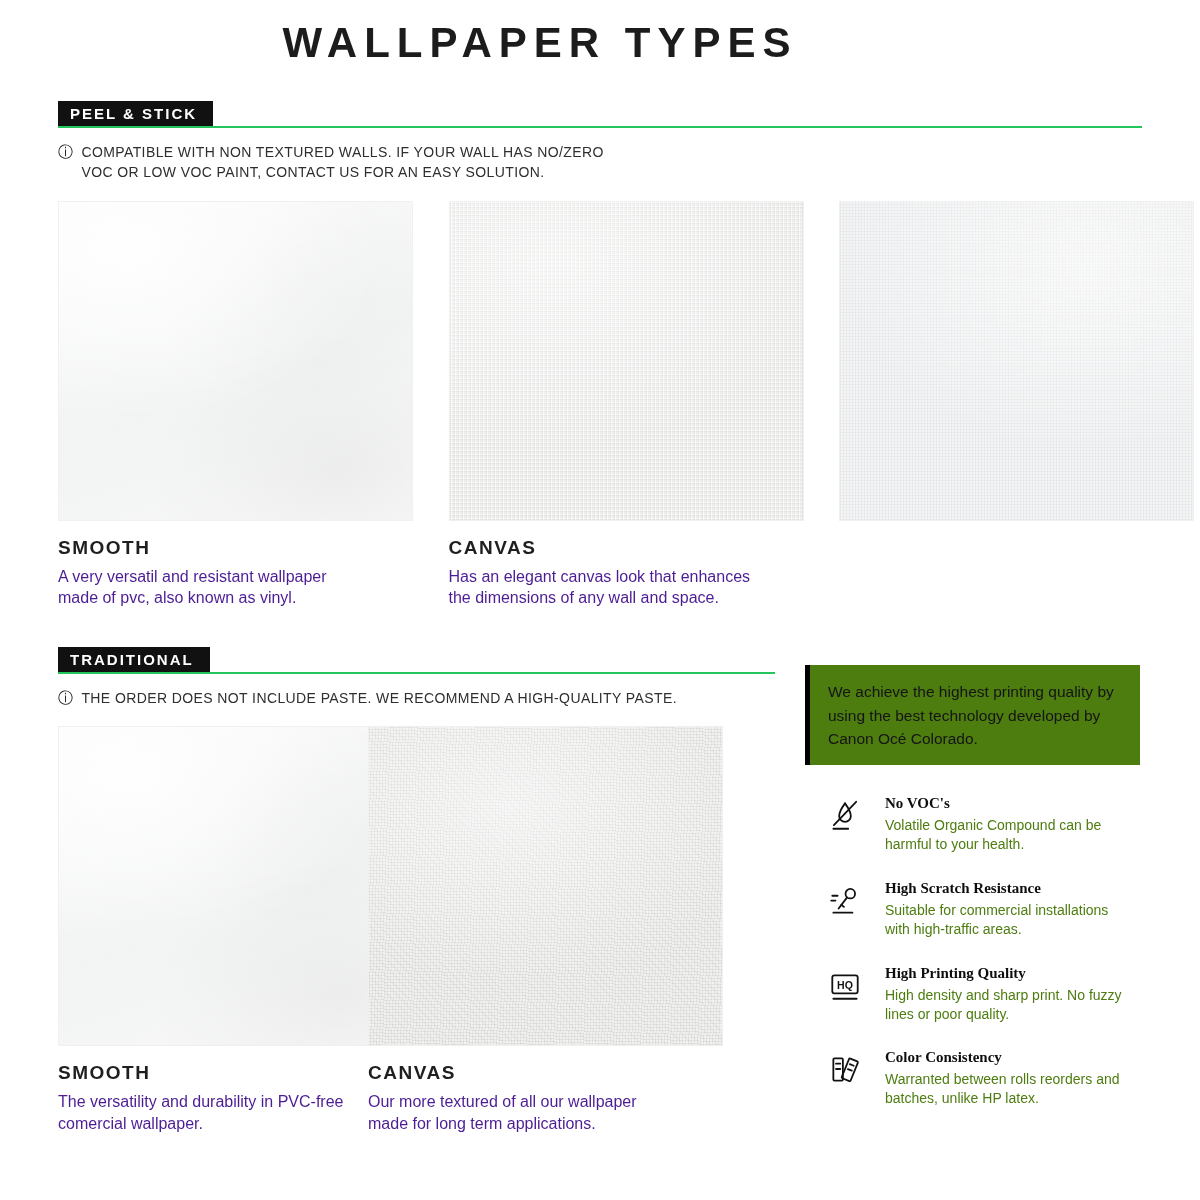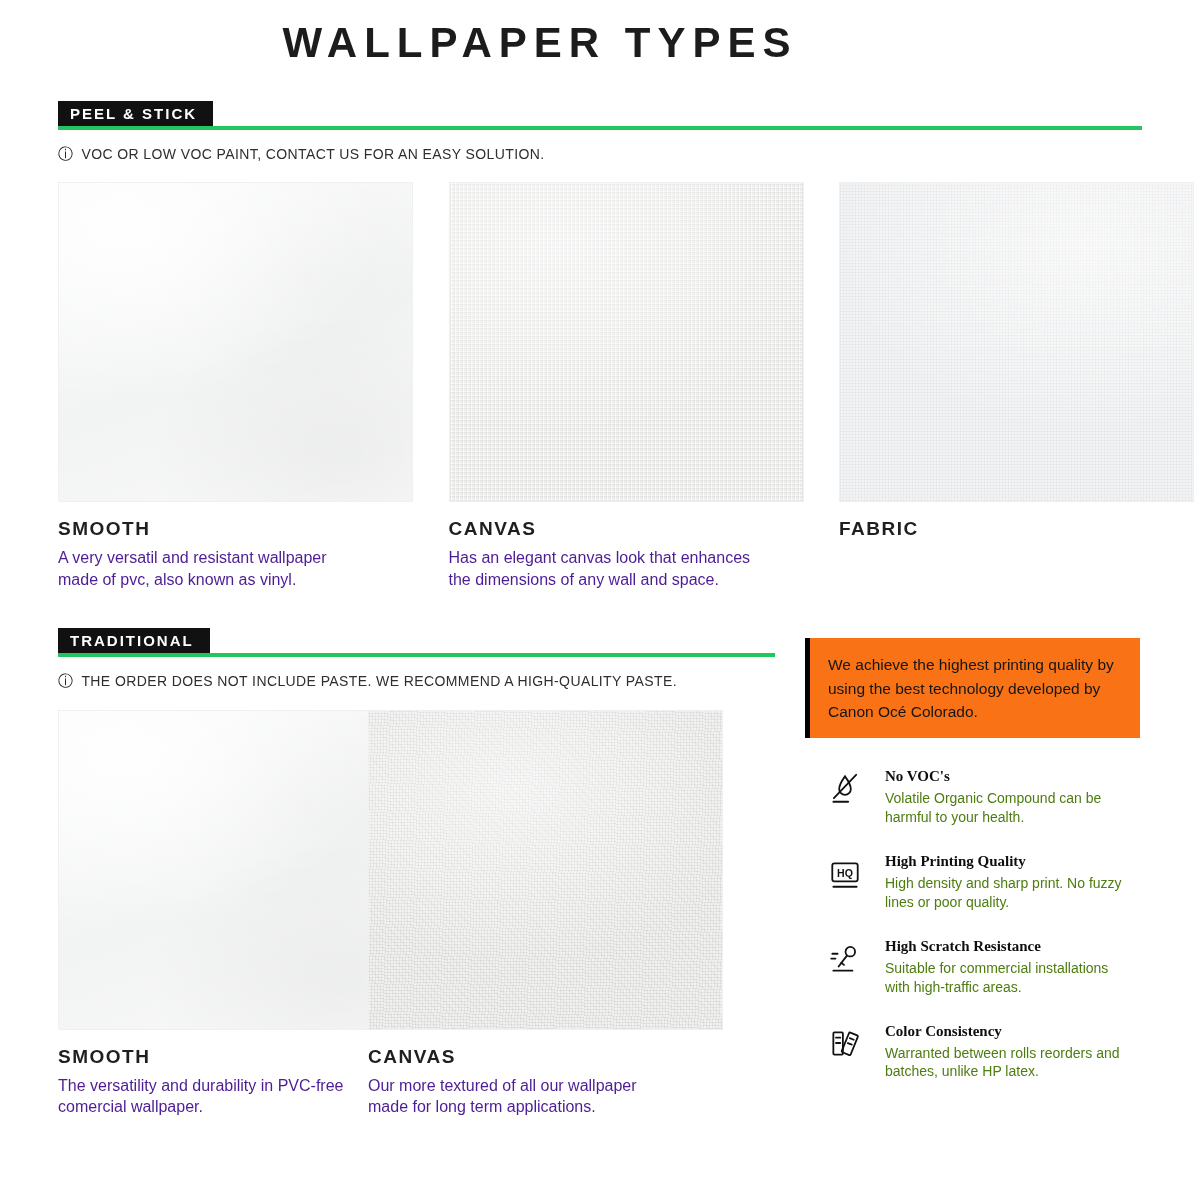--- a/index.html
+++ b/index.html
@@ -14,21 +14,21 @@
     font-size: 42px;
     font-weight: bold;
     letter-spacing: 7px;
     color: #1c1c1c;
     margin-bottom: 34px;
     margin-right: 120px;
   }
 
   
   .section-header {
-    border-bottom: 4px solid #22c55e;
+    border-bottom: 2px solid #22c55e;
     display: flex;
     align-items: flex-end;
   }
   .section-badge {
     background: #111;
     color: #fff;
     font-weight: bold;
     font-size: 15px;
     letter-spacing: 2px;
     padding: 4px 16px 4px 12px;
@@ -93,27 +93,27 @@
   }
   .swatch-desc {
     margin-top: 7px;
     font-size: 16px;
     color: #4c1d95;
     line-height: 1.35;
     max-width: 345px;
   }
 
   
-  .lower { display: flex; gap: 30px; margin-top: 38px; align-items: flex-start; }
+  .lower { display: flex; gap: 30px; margin-top: 38px; align-items: flex-end; }
   .traditional-col { width: 717px; }
   .traditional-col .swatch-grid { justify-content: flex-start; gap: 7px; }
 
   .sidebar { width: 335px; padding-top: 10px; }
   .quality-box {
-    background: #f97316;
+    background: #4d7c0f;
     border-left: 5px solid #000;
     padding: 15px 16px 15px 18px;
     font-size: 15.5px;
     line-height: 1.5;
     color: #151515;
   }
   .features { margin-top: 30px; padding-left: 22px; }
   .feature { display: flex; gap: 18px; margin-bottom: 26px; }
   .feature-icon { width: 40px; flex: 0 0 40px; padding-top: 2px; }
   .feature-icon svg { display: block; }
@@ -127,38 +127,38 @@
 
   <div class="page-title">WALLPAPER TYPES</div>
 
   <div>
     <div class="section-header">
       <span class="section-badge">PEEL &amp; STICK</span>
     </div>
     <div class="info-note">
       <span class="info-icon">ⓘ</span>
       <span>
+        <div>COMPATIBLE WITH NON TEXTURED WALLS. IF YOUR WALL HAS NO/ZERO</div>
         <div>VOC OR LOW VOC PAINT, CONTACT US FOR AN EASY SOLUTION.</div>
       </span>
     </div>
 
     <div class="swatch-grid">
       <div class="swatch-col">
         <div class="swatch texture-smooth"></div>
         <div class="swatch-title">SMOOTH</div>
         <div class="swatch-desc">A very versatil and resistant wallpaper made of pvc, also known as vinyl.</div>
       </div>
       <div class="swatch-col">
         <div class="swatch texture-canvas"></div>
         <div class="swatch-title">CANVAS</div>
         <div class="swatch-desc">Has an elegant canvas look that enhances the dimensions of any wall and space.</div>
       </div>
       <div class="swatch-col">
         <div class="swatch texture-fabric"></div>
-        <div class="swatch-title">FABRIC</div>
       </div>
     </div>
   </div>
 
   <div class="lower">
     <div class="traditional-col">
       <div class="section-header">
         <span class="section-badge">TRADITIONAL</span>
       </div>
       <div class="info-note">
@@ -191,51 +191,51 @@
           <span class="feature-icon">
             <svg width="36" height="36" viewBox="0 0 34 34" fill="none" stroke="#111" stroke-width="1.7" stroke-linecap="round">
               <path d="M17 6 C17 6 11.5 13.5 11.5 18 a5.5 5.5 0 0 0 11 0 C22.5 13.5 17 6 17 6 Z"></path>
               <line x1="6.5" y1="26.5" x2="27.5" y2="4.5"></line>
               <line x1="6" y1="30" x2="20" y2="30"></line>
             </svg>
           </span>
           <span>
             <div class="feature-title">No VOC's</div>
             <div class="feature-desc">Volatile Organic Compound can be harmful to your health.</div>
-          </span>
-        </div>
-
-        <div class="feature">
-          <span class="feature-icon">
-            <svg width="36" height="36" viewBox="0 0 34 34" fill="none" stroke="#111" stroke-width="1.7" stroke-linecap="round">
-              <rect x="5" y="8" width="24" height="17" rx="2"></rect>
-              <text x="17" y="20.5" text-anchor="middle" font-size="10" font-weight="bold" font-family="Liberation Sans, sans-serif" fill="#111" stroke="none">HQ</text>
-              <line x1="6" y1="30" x2="28" y2="30"></line>
-            </svg>
-          </span>
-          <span>
-            <div class="feature-title">High Printing Quality</div>
-            <div class="feature-desc">High density and sharp print. No fuzzy lines or poor quality.</div>
           </span>
         </div>
 
         <div class="feature">
           <span class="feature-icon">
             <svg width="36" height="36" viewBox="0 0 34 34" fill="none" stroke="#111" stroke-width="1.7" stroke-linecap="round">
               <circle cx="22" cy="11" r="4.5"></circle>
               <line x1="19" y1="14.5" x2="11" y2="25"></line>
               <line x1="13.5" y1="21.5" x2="16" y2="23.5"></line>
               <line x1="5" y1="13" x2="10" y2="13"></line>
               <line x1="4" y1="17.5" x2="8" y2="17.5"></line>
               <line x1="6" y1="29" x2="24" y2="29"></line>
             </svg>
           </span>
           <span>
             <div class="feature-title">High Scratch Resistance</div>
             <div class="feature-desc">Suitable for commercial installations with high-traffic areas.</div>
+          </span>
+        </div>
+
+        <div class="feature">
+          <span class="feature-icon">
+            <svg width="36" height="36" viewBox="0 0 34 34" fill="none" stroke="#111" stroke-width="1.7" stroke-linecap="round">
+              <rect x="5" y="8" width="24" height="17" rx="2"></rect>
+              <text x="17" y="20.5" text-anchor="middle" font-size="10" font-weight="bold" font-family="Liberation Sans, sans-serif" fill="#111" stroke="none">HQ</text>
+              <line x1="6" y1="30" x2="28" y2="30"></line>
+            </svg>
+          </span>
+          <span>
+            <div class="feature-title">High Printing Quality</div>
+            <div class="feature-desc">High density and sharp print. No fuzzy lines or poor quality.</div>
           </span>
         </div>
 
         <div class="feature">
           <span class="feature-icon">
             <svg width="36" height="36" viewBox="0 0 34 34" fill="none" stroke="#111" stroke-width="1.7" stroke-linecap="round">
               <rect x="6" y="7" width="9" height="21" rx="1"></rect>
               <line x1="8.5" y1="12" x2="12.5" y2="12"></line>
               <line x1="8.5" y1="17" x2="12.5" y2="17"></line>
               <g transform="rotate(22 22 18)">

